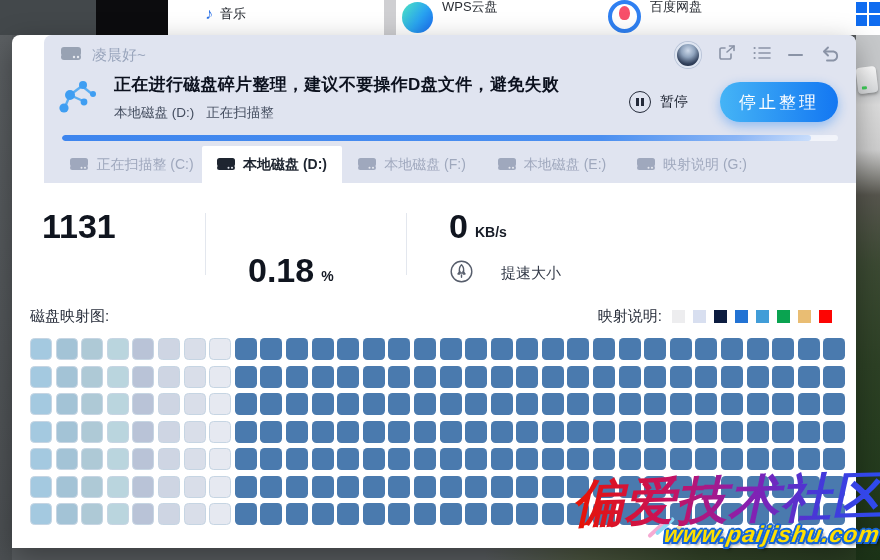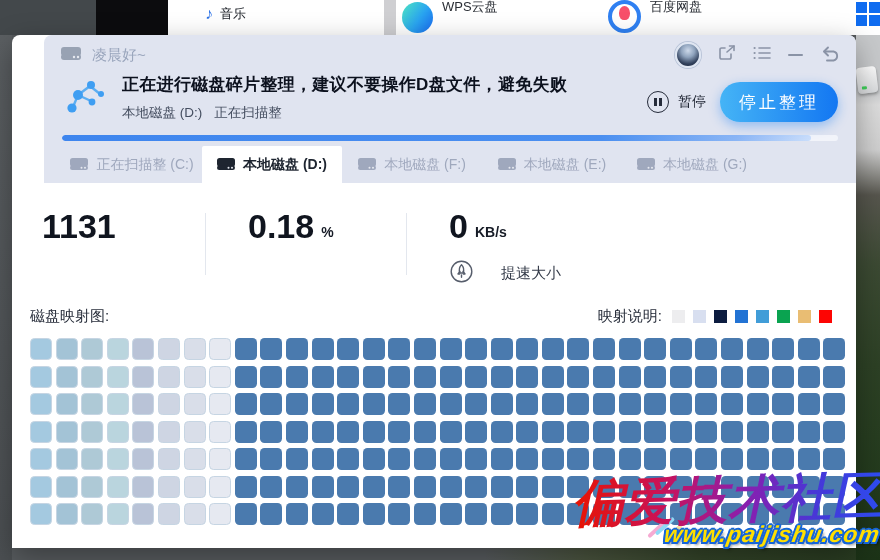--- a/index.html
+++ b/index.html
@@ -42,25 +42,25 @@
   .header { position:relative; height:148px; background:#e0e4f0; border-radius:8px 8px 0 0;margin-left:32px; }
 
   .titlebar { display:flex; align-items:center; height:32px; padding:8px 16px 0 16px; }
   .tb-title { margin-left:10px; color:#99a5bc; font-size:15px; }
   .tb-icons { margin-left:auto; display:flex; align-items:center; gap:17px; color:#8a93a6; }
   .avatar { width:26px; height:26px; border-radius:50%;
             background:radial-gradient(circle at 50% 30%, #cdd9ea 0%, #8fa3bd 35%, #32415c 70%, #141e33 100%);
             border:2px solid #dfe6f2; box-shadow:0 0 0 1px #b9c4d8; }
   .tb-minimize { width:15px; height:2px; background:#8a93a6; border-radius:1px; }
 
-  .banner { display:flex; align-items:center; padding:5px 18px 0 18px; }
+  .banner { display:flex; align-items:center; padding:5px 18px 0 10px; }
   .banner-text { margin-left:14px; }
   .banner-title { font-size:17px; font-weight:700; color:#0c111e; letter-spacing:.3px; }
   .banner-sub { margin-top:8px; font-size:13.5px; color:#454e60; display:flex; gap:12px; white-space:nowrap; }
-  .banner-actions { margin-left:auto; display:flex; align-items:center; gap:14px; margin-top:10px; }
+  .banner-actions { margin-left:auto; display:flex; align-items:center; gap:32px; margin-top:10px; }
   .pause-btn { display:flex; align-items:center; gap:9px; cursor:pointer; }
   .pause-circle { width:22px; height:22px; border:1.7px solid #252b3a; border-radius:50%;
                   display:flex; align-items:center; justify-content:center; gap:2.5px; }
   .pause-circle i { width:2.5px; height:8px; background:#252b3a; }
   .pause-label { font-size:14px; color:#1c2230; }
   .stop-btn { width:118px; height:40px; border-radius:21px; border:none; cursor:pointer;
               background:linear-gradient(90deg,#45b4f6,#1377f2); color:#fff; font-size:17px;
               letter-spacing:3px; display:flex; align-items:center; justify-content:center;
               font-family:inherit; box-shadow:0 4px 12px rgba(26,124,242,.4); }
 
@@ -70,21 +70,21 @@
 
   .tabs { position:absolute; bottom:0; left:18px; right:0; height:37px; display:flex; }
   .tab { width:140px; display:flex; align-items:center; justify-content:center; gap:8px;
          font-size:14px; color:#9fa8bd; cursor:pointer; }
   .tab.active { background:#fff; color:#1e2530; font-weight:700; border-radius:2px 2px 0 0; }
 
   .content { padding:0 18px; }
   .stats { display:flex; align-items:stretch; padding-top:26px; height:104px; }
   .stat { }
   .stat-1 { width:175px; padding-left:12px; }
-  .stat-2 { width:200px; padding-left:42px; }
+  .stat-2 { width:200px; padding-left:42px;margin-top:44px; }
   .stat-3 { padding-left:42px; }
   .num-row { display:flex; align-items:flex-end; gap:7px; }
   .num { font-size:34px; font-weight:700; color:#10151f; line-height:1; }
   .unit { font-size:14px; font-weight:700; color:#161b26; padding-bottom:3px; }
   .label-row { display:flex; align-items:center; margin-top:16px; gap:27px; }
   .stat-label { font-size:15px; color:#333a48; }
   .stat-divider { width:1px; background:#e3e7ee; margin:4px 0 12px 0; }
 
   .map-header { display:flex; align-items:center; margin-top:20px; }
   .map-title { font-size:15px; color:#272d3a; }
@@ -262,21 +262,21 @@
             </svg></span>
           <span>本地磁盘 (E:)</span>
         </div>
         <div class="tab">
           <span><svg width="18" height="12" viewBox="0 0 18 12">
               <rect x="0" y="0" width="18" height="8.5" rx="2.5" fill="currentColor"></rect>
               <rect x="0" y="7.5" width="18" height="4.5" rx="2.2" fill="currentColor"></rect>
               <circle cx="11.5" cy="9.8" r="1" fill="#e6e9f0"></circle>
               <circle cx="15" cy="9.8" r="1" fill="#e6e9f0"></circle>
             </svg></span>
-          <span>本地磁盘 (G:)</span>
+          <span>映射说明 (G:)</span>
         </div>
       </div>
   </div>
 
   <div class="content">
 
     <div class="stats">
       <div class="stat stat-1">
         <div class="num-row">
           <span class="num">1131</span>

